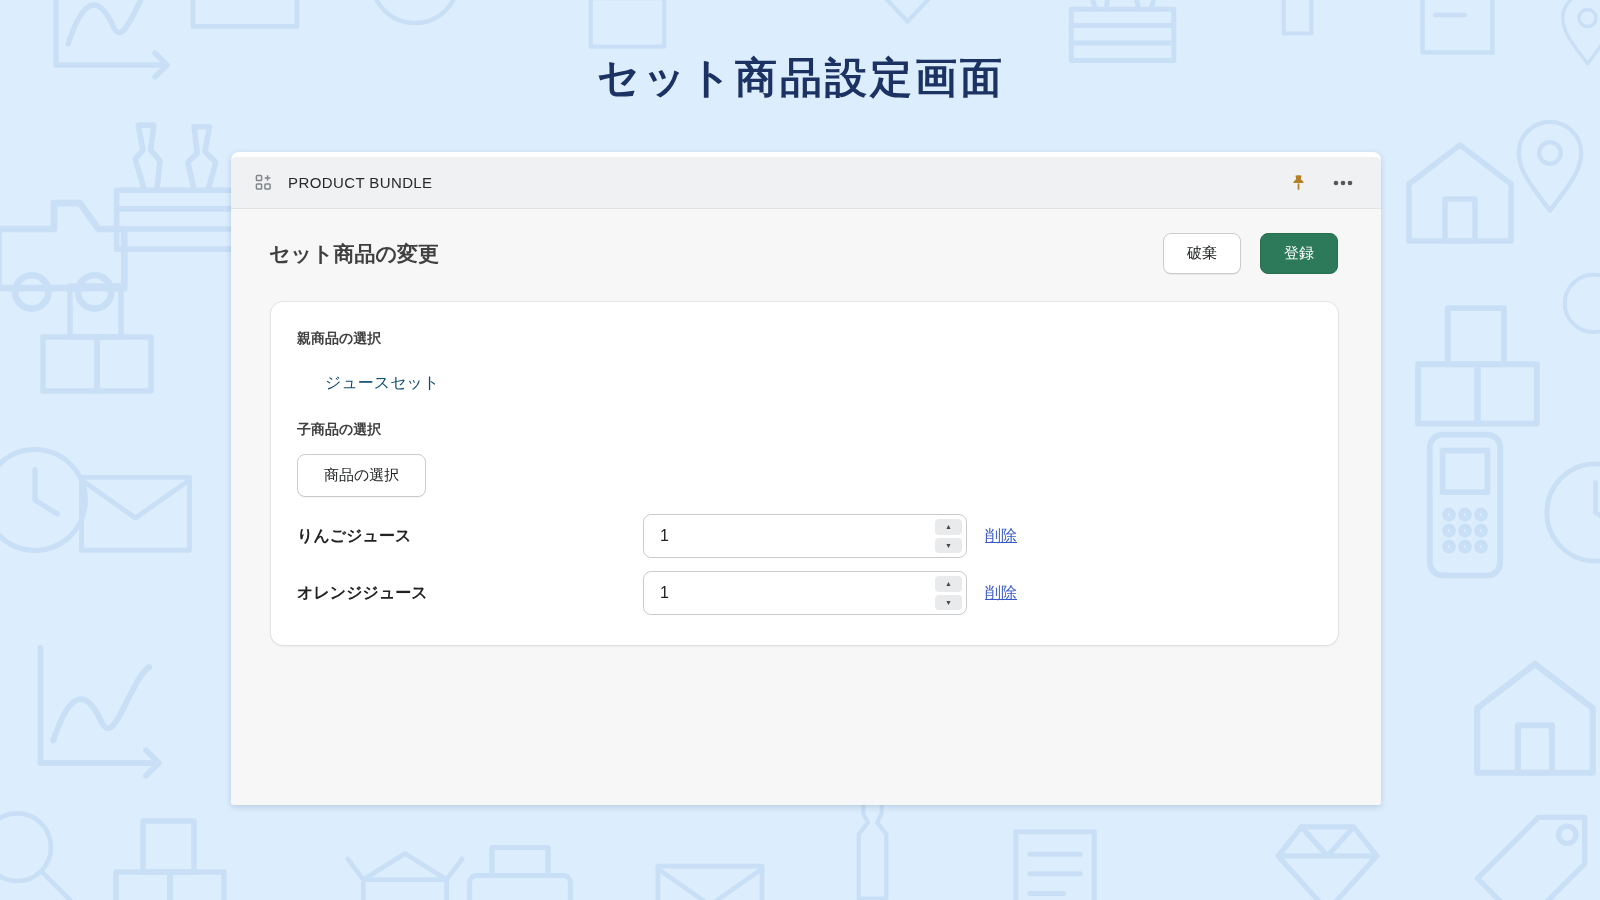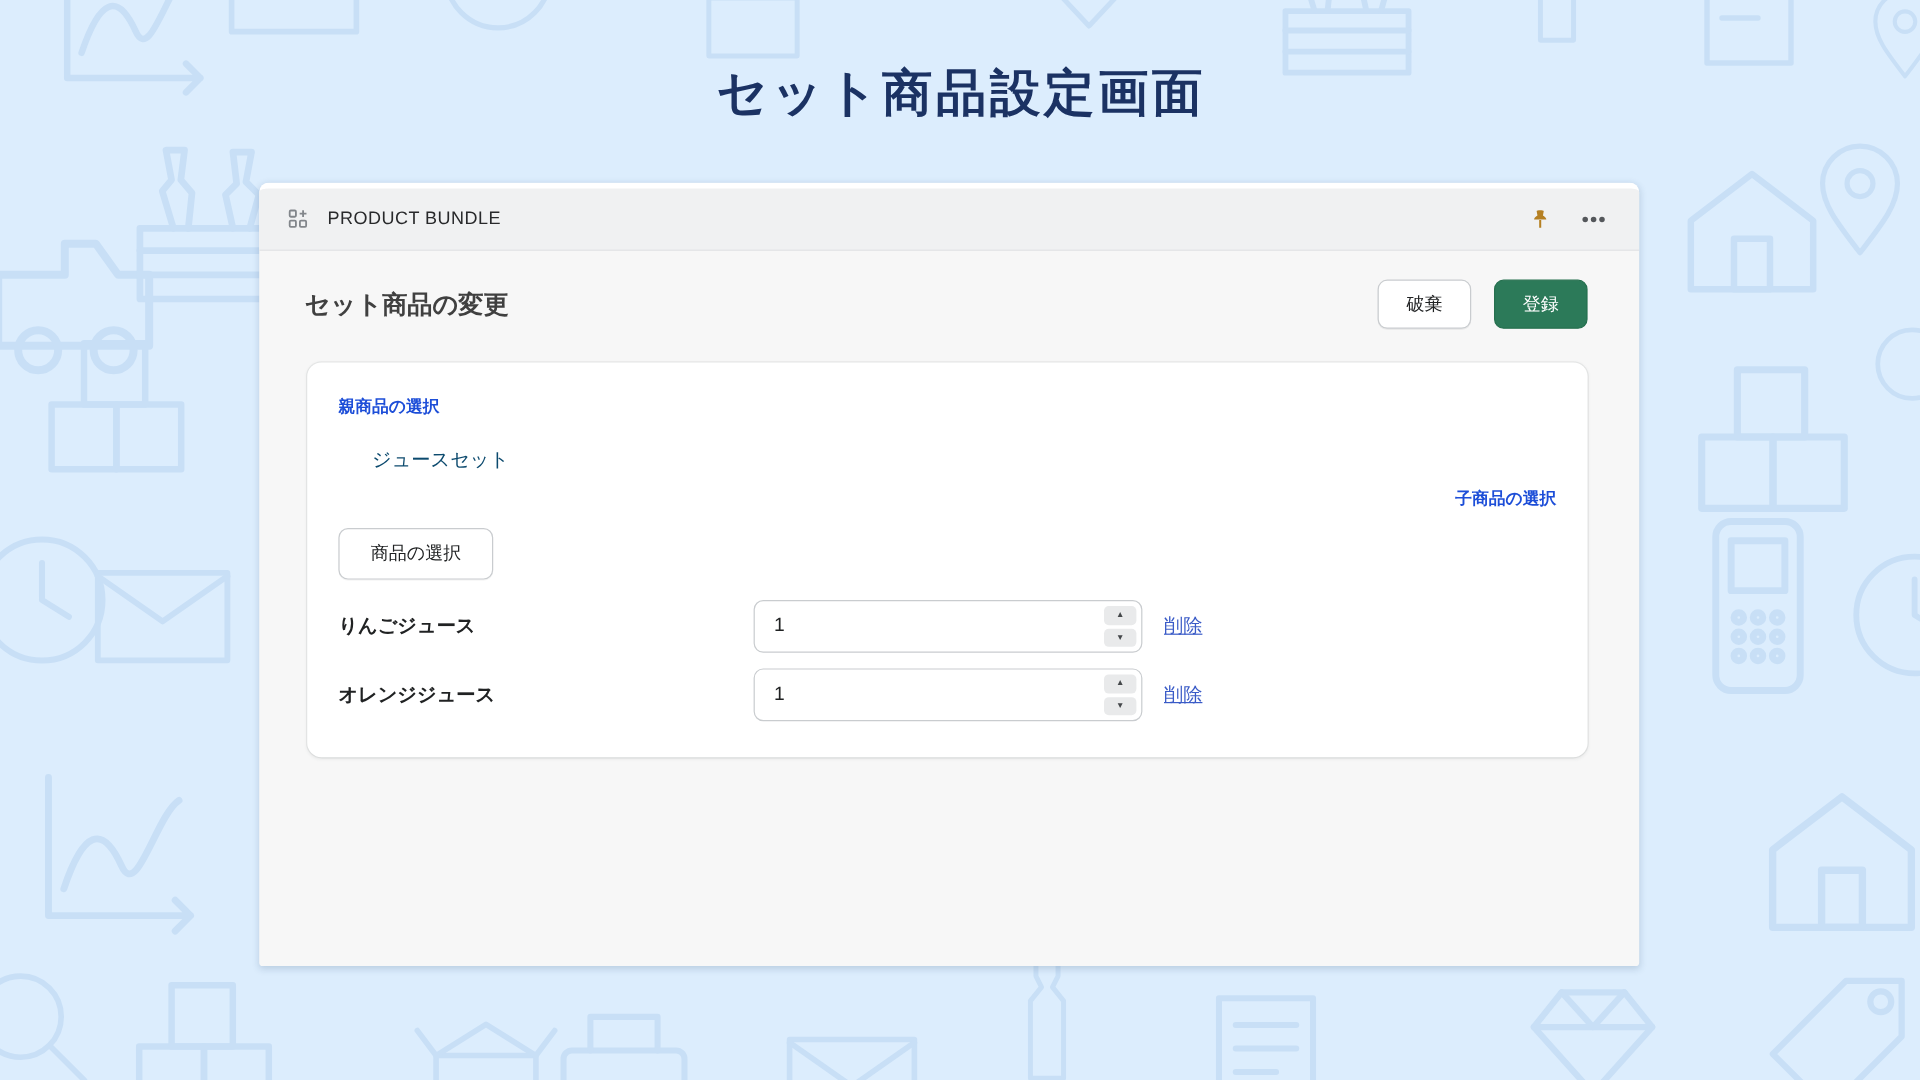--- a/index.html
+++ b/index.html
@@ -26,21 +26,21 @@
   
   .page-title {
     position:absolute; top:50px; left:1px; width:100%;
     text-align:center; z-index:1;
     font-size:42px; font-weight:800; letter-spacing:3px;
     color:#1b3263;
   }
 
   
   .app-window {
-    position:absolute; left:216px; top:152px;
+    position:absolute; left:231px; top:152px;
     width:1150px; height:653px;
     background:#f7f7f7;
     border-radius:8px 8px 3px 3px;
     border-top:5px solid #ffffff;
     box-shadow:0 2px 6px rgba(30,60,100,0.18);
     z-index:2;
     overflow:hidden;
   }
 
   .window-header {
@@ -77,23 +77,23 @@
   }
 
   
   .form-panel {
     margin:28px 43px 0 40px;
     background:#ffffff;
     border-radius:12px;
     box-shadow:0 0 0 1px rgba(60,66,70,0.07), 0 1px 3px rgba(60,66,70,0.10);
     padding:28px 26px 30px 26px;
   }
-  .field-label { font-size:14px; font-weight:700; color:#1d4ed8; }
+  .field-label { font-size:14px; font-weight:700; color:#404040; }
   .field-value { font-size:16px; color:#0c4a6e; margin-top:25px;margin-left:28px; }
-  .child-label { margin-top:13px;text-align:right; }
+  .child-label { margin-top:27px; }
   .select-product-btn {
     margin-top:15px;
     padding:11px 26px;
     font-size:15px; font-family:inherit;
     background:#ffffff; color:#202223;
     border:1px solid #c9cccf; border-radius:8px;
     cursor:pointer;
     box-shadow:0 1px 0 rgba(0,0,0,0.04);
   }
 

